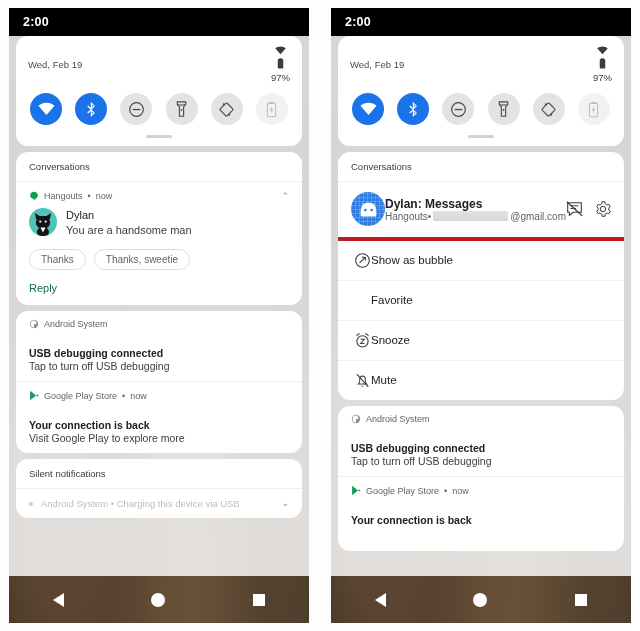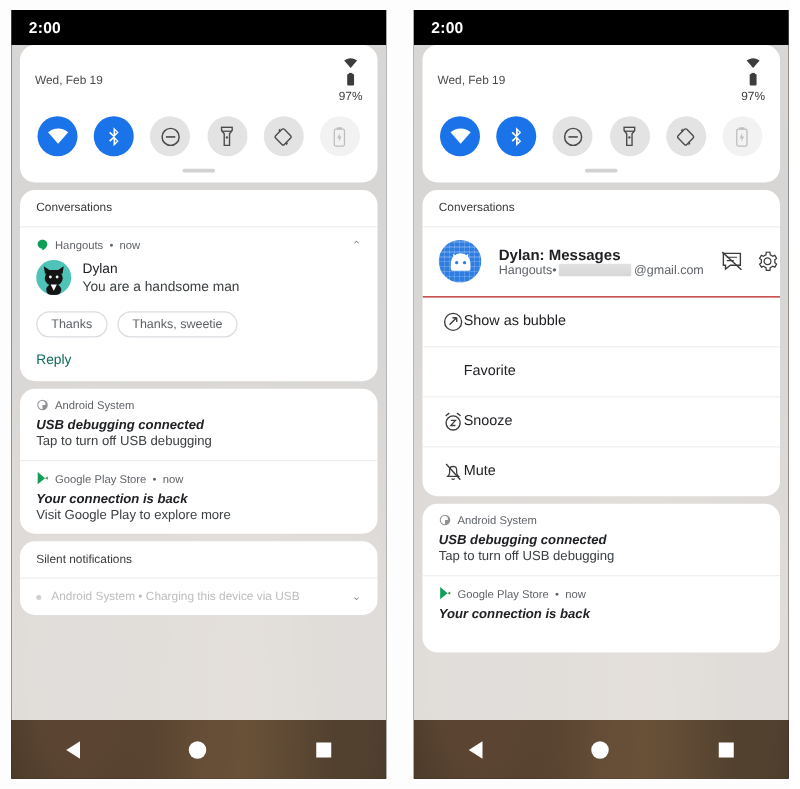--- a/index.html
+++ b/index.html
@@ -123,21 +123,21 @@
     background:#fff;
   }
   .reply-link{
     margin-top:12px; font-size:11px; color:#0f6b5c; font-weight:500;
   }
 
   
   .pn{ padding:8px 13px 9px 13px; }
   .pn + .pn{ border-top:1px solid #efefef; }
   .pn-head{ display:flex; align-items:center; gap:5px; font-size:9px; color:#5f6368; }
-  .pn-title{ font-size:10.5px; color:#202124; font-weight:bold; margin-top:5px;font-style:italic; }
+  .pn-title{ font-size:10.5px; color:#202124; font-weight:bold; margin-top:18px; }
   .pn-sub{ font-size:10.5px; color:#3c4043; margin-top:1px;}
 
   
   .silent-row{
     display:flex; align-items:center; gap:8px;
     padding:9px 13px; font-size:9.5px; color:#bdbdbd;
   }
   .silent-row .spacer{flex:1}
   .dot-small{width:4px;height:4px;border-radius:50%;background:#cfcfcf;flex:0 0 auto;}
 
@@ -149,23 +149,23 @@
   }
   .nav-back{
     width:0;height:0;border-top:7px solid transparent;border-bottom:7px solid transparent;
     border-right:11px solid #ffffff;
   }
   .nav-home{ width:14px;height:14px;border-radius:50%;background:#fff;}
   .nav-recents{ width:12px;height:12px;background:#fff;}
 
   
   .conv-head{
-    display:flex; align-items:center; gap:14px;
-    padding:10px 2px 11px 13px;
-    border-bottom:1px solid #b91c1c;
+    display:flex; align-items:center; gap:0;
+    padding:10px 13px 11px 13px;
+    border-bottom:4px solid #b91c1c;
   }
   .avatar-droid{
     width:34px;height:34px;border-radius:50%;
     background:#2f7de1; flex:0 0 auto;
     display:flex;align-items:center;justify-content:center;
     background-image:
       repeating-linear-gradient(0deg, rgba(255,255,255,.18) 0 1px, rgba(0,0,0,0) 1px 4px),
       repeating-linear-gradient(90deg, rgba(255,255,255,.18) 0 1px, rgba(0,0,0,0) 1px 4px),
       linear-gradient(#2f7de1,#2f7de1);
   }

